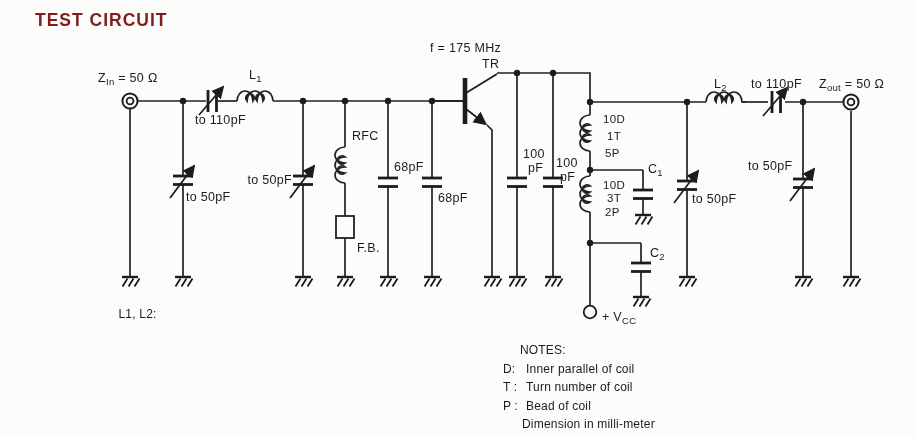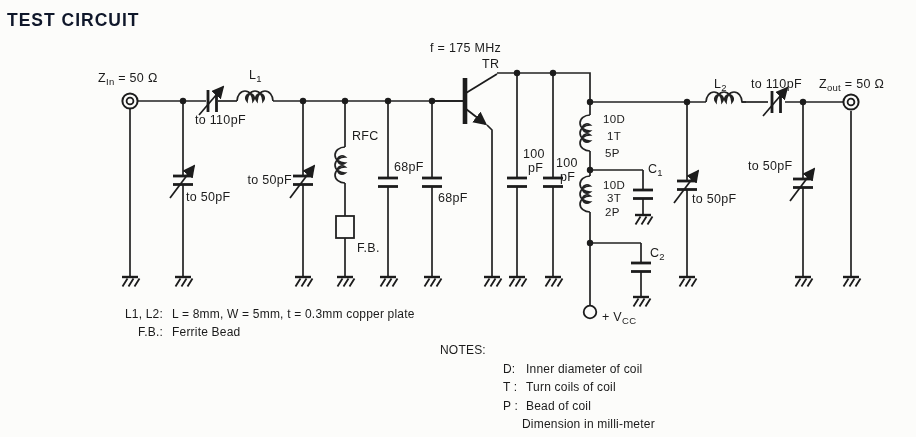--- a/index.html
+++ b/index.html
@@ -1,27 +1,27 @@
 <!DOCTYPE html>
 <html><head>
 <meta charset="utf-8">
 <style>
   html,body{margin:0;padding:0;background:#e8e8e4;}
   .stage{position:relative;width:916px;height:437px;background:#fcfcfa;overflow:hidden;
          font-family:"Liberation Sans",sans-serif;color:#1b1b1b;}
-  .title{position:absolute;left:7px;top:10px;font-size:17.5px;font-weight:bold;
-         letter-spacing:1px;color:#0f172a;}
+  .title{position:absolute;left:35px;top:10px;font-size:17.5px;font-weight:bold;
+         letter-spacing:1px;color:#7f1d1d;}
   svg{position:absolute;left:0;top:0;}
   svg text{font-family:"Liberation Sans",sans-serif;fill:#1c1c1c;font-size:12.5px;letter-spacing:.3px;}
   svg text.small{font-size:11.5px;}
   .legend{position:absolute;left:112px;top:308px;font-size:12px;letter-spacing:.2px;}
   .legend-row{display:flex;margin-bottom:4.6px;line-height:13px;}
-  .legend-label{width:51px;text-align:right;padding-right:9px;white-space:pre;}
+  .legend-label{width:51px;text-align:center;padding-right:9px;white-space:pre;}
   .notes{position:absolute;left:440px;top:344px;font-size:12px;letter-spacing:.2px;}
-  .notes-head{display:flex;line-height:13px;}
+  .notes-head{display:flex;line-height:13px;justify-content:center;}
   .notes-heading{width:55px;}
   .notes-intro{padding-left:8px;}
   .notes-item{display:flex;margin-left:63px;margin-top:5.5px;line-height:13px;}
   .notes-key{width:17px;white-space:pre;}
   .notes-text{padding-left:6px;}
   .notes-footer{margin-left:82px;margin-top:5.5px;line-height:13px;}
 </style>
 </head>
 <body>
 
@@ -191,39 +191,34 @@
     <g>
       <text class="small" x="603" y="189">10D</text>
       <text class="small" x="607" y="202">3T</text>
       <text class="small" x="605" y="216">2P</text>
     </g>
   </svg>
 
   <div class="legend">
     <div class="legend-row">
       <span class="legend-label">L1, L2:</span>
-      <span class="legend-text">L = 8mm, W = 5mm, t = 0.3mm copper plate</span>
-    </div>
-    <div class="legend-row">
-      <span class="legend-label">F.B.:</span>
-      <span class="legend-text">Ferrite Bead</span>
     </div>
   </div>
 
   <div class="notes">
     <div class="notes-head">
       <span class="notes-heading">NOTES:</span>
     </div>
     <div class="notes-item">
       <span class="notes-key">D:</span>
-      <span class="notes-text">Inner diameter of coil</span>
+      <span class="notes-text">Inner parallel of coil</span>
     </div>
     <div class="notes-item">
       <span class="notes-key">T :</span>
-      <span class="notes-text">Turn coils of coil</span>
+      <span class="notes-text">Turn number of coil</span>
     </div>
     <div class="notes-item">
       <span class="notes-key">P :</span>
       <span class="notes-text">Bead of coil</span>
     </div>
     <div class="notes-footer">Dimension in milli-meter</div>
   </div>
 
 </div>
 

